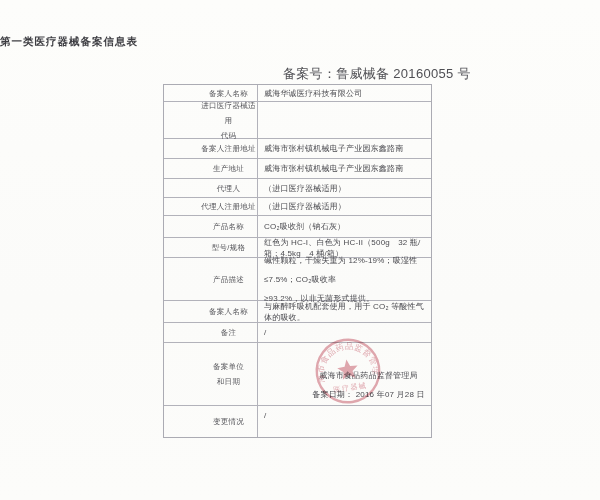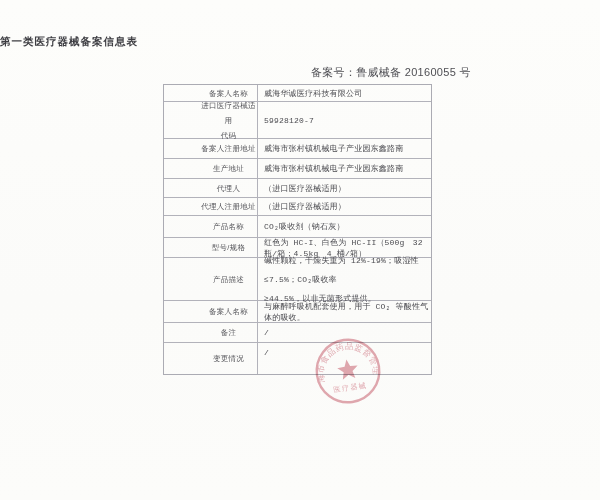--- a/index.html
+++ b/index.html
@@ -9,38 +9,37 @@
     font-family:"Liberation Sans","DejaVu Sans",sans-serif;
     color:#4b4b50;
   }
   .scan-page{position:absolute;inset:0;background:linear-gradient(180deg,#fdfdfb 0%,#fbfbf9 60%,#fcfcfa 100%);}
   .doc-title{
     position:absolute;top:35px;left:0;width:600px;
     font-size:10.5px;font-weight:bold;letter-spacing:1px;color:#3d3d42;
   }
   .record-no{
     position:absolute;top:65px;left:283px;
-    font-size:11px;color:#4f4f54;letter-spacing:.3px;margin-left:28px;
+    font-size:13px;color:#4f4f54;letter-spacing:.3px;
   }
   .tbl{
     position:absolute;left:163px;top:84px;width:269px;
     border:1px solid #ababb3;box-sizing:border-box;background:transparent;
   }
   .row{display:flex;border-bottom:1px solid #b2b2ba;box-sizing:border-box;}
   .row:last-child{border-bottom:none;}
   .cl{
     width:58px;flex:0 0 58px;border-right:1px solid #b2b2ba;box-sizing:border-box;
     display:flex;flex-direction:column;align-items:center;justify-content:center;
     text-align:center;font-size:7.5px;line-height:15px;color:#55555a;letter-spacing:.3px;margin-left:36px;
   }
   .cv{
     flex:1;display:flex;flex-direction:column;justify-content:center;
     padding-left:6px;font-size:8px;line-height:11px;color:#4b4b50;letter-spacing:.2px;
     box-sizing:border-box;
-    font-family:Liberation Mono, monospace;
   }
   .cv.two-line{line-height:19px;}
   .cv.center-block{align-items:center;justify-content:flex-end;padding:0 0 5px 0;line-height:10px;}
   .cv.center-block .shift-right{transform:translateX(24px);text-align:center;}
   .cv.center-block .date-line{margin-top:9px;transform:translateX(24px);}
   .cv.top-align{justify-content:flex-start;padding-top:4px;}
   .seal{
     position:absolute;left:314px;top:337px;width:68px;height:68px;
     opacity:.6;mix-blend-mode:multiply;transform:rotate(-8deg);
     pointer-events:none;
@@ -62,23 +61,20 @@
         </div>
       <div class="cv">
           <span>威海华诚医疗科技有限公司</span>
         </div>
     </div>
 
     <div class="row" style="height:37px">
       <div class="cl">
           <span>进口医疗器械适用</span>
           <span>代码</span>
-        </div>
-      <div class="cv">
-          <span>59928120-7</span>
         </div>
     </div>
 
     <div class="row" style="height:20px">
       <div class="cl">
           <span>备案人注册地址</span>
         </div>
       <div class="cv">
           <span>威海市张村镇机械电子产业园东鑫路南</span>
         </div>
@@ -128,21 +124,21 @@
           <span>红色为 HC-I、白色为 HC-II（500g　32 瓶/箱；4.5kg　4 桶/箱）</span>
         </div>
     </div>
 
     <div class="row" style="height:43px">
       <div class="cl">
           <span>产品描述</span>
         </div>
       <div class="cv two-line">
           <span>碱性颗粒，干燥失重为 12%-19%；吸湿性≤7.5%；CO₂吸收率</span>
-          <span>≥44.5%，以非无菌形式提供。</span>
+          <span>≥93.2%，以非无菌形式提供。</span>
         </div>
     </div>
 
     <div class="row" style="height:22px">
       <div class="cl">
           <span>备案人名称</span>
         </div>
       <div class="cv">
           <span>与麻醉呼吸机配套使用，用于 CO₂ 等酸性气体的吸收。</span>
         </div>
@@ -150,20 +146,30 @@
 
     <div class="row" style="height:20px">
       <div class="cl">
           <span>备注</span>
         </div>
       <div class="cv">
           <span>/</span>
         </div>
     </div>
 
+    <div class="row" style="height:63px">
+      <div class="cl">
+          <span>备案单位</span>
+          <span>和日期</span>
+        </div>
+      <div class="cv center-block">
+        <span class="shift-right">威海市食品药品监督管理局</span>
+        <span class="date-line">备案日期：  2016 年07 月28 日</span>
+      </div>
+    </div>
 
     <div class="row" style="height:31px">
       <div class="cl">
           <span>变更情况</span>
         </div>
       <div class="cv top-align">
           <span>/</span>
         </div>
     </div>
 

